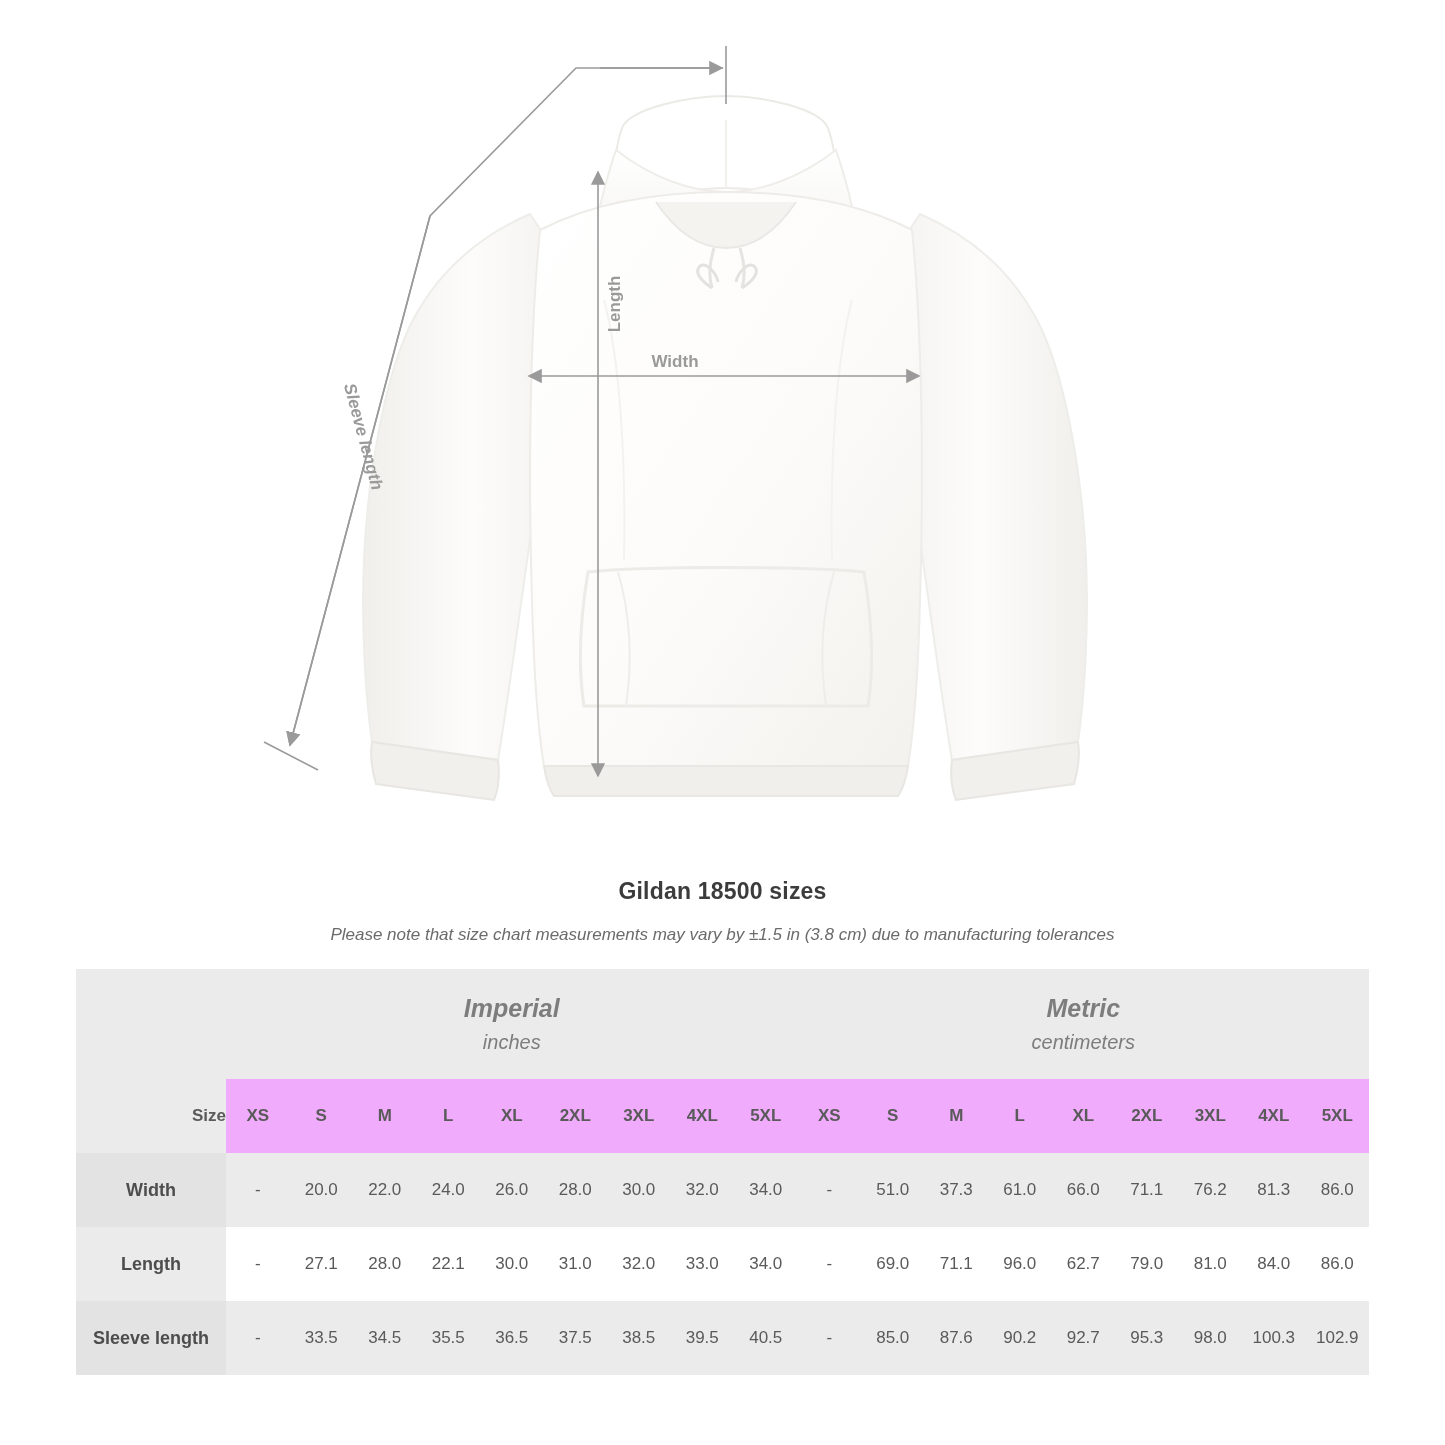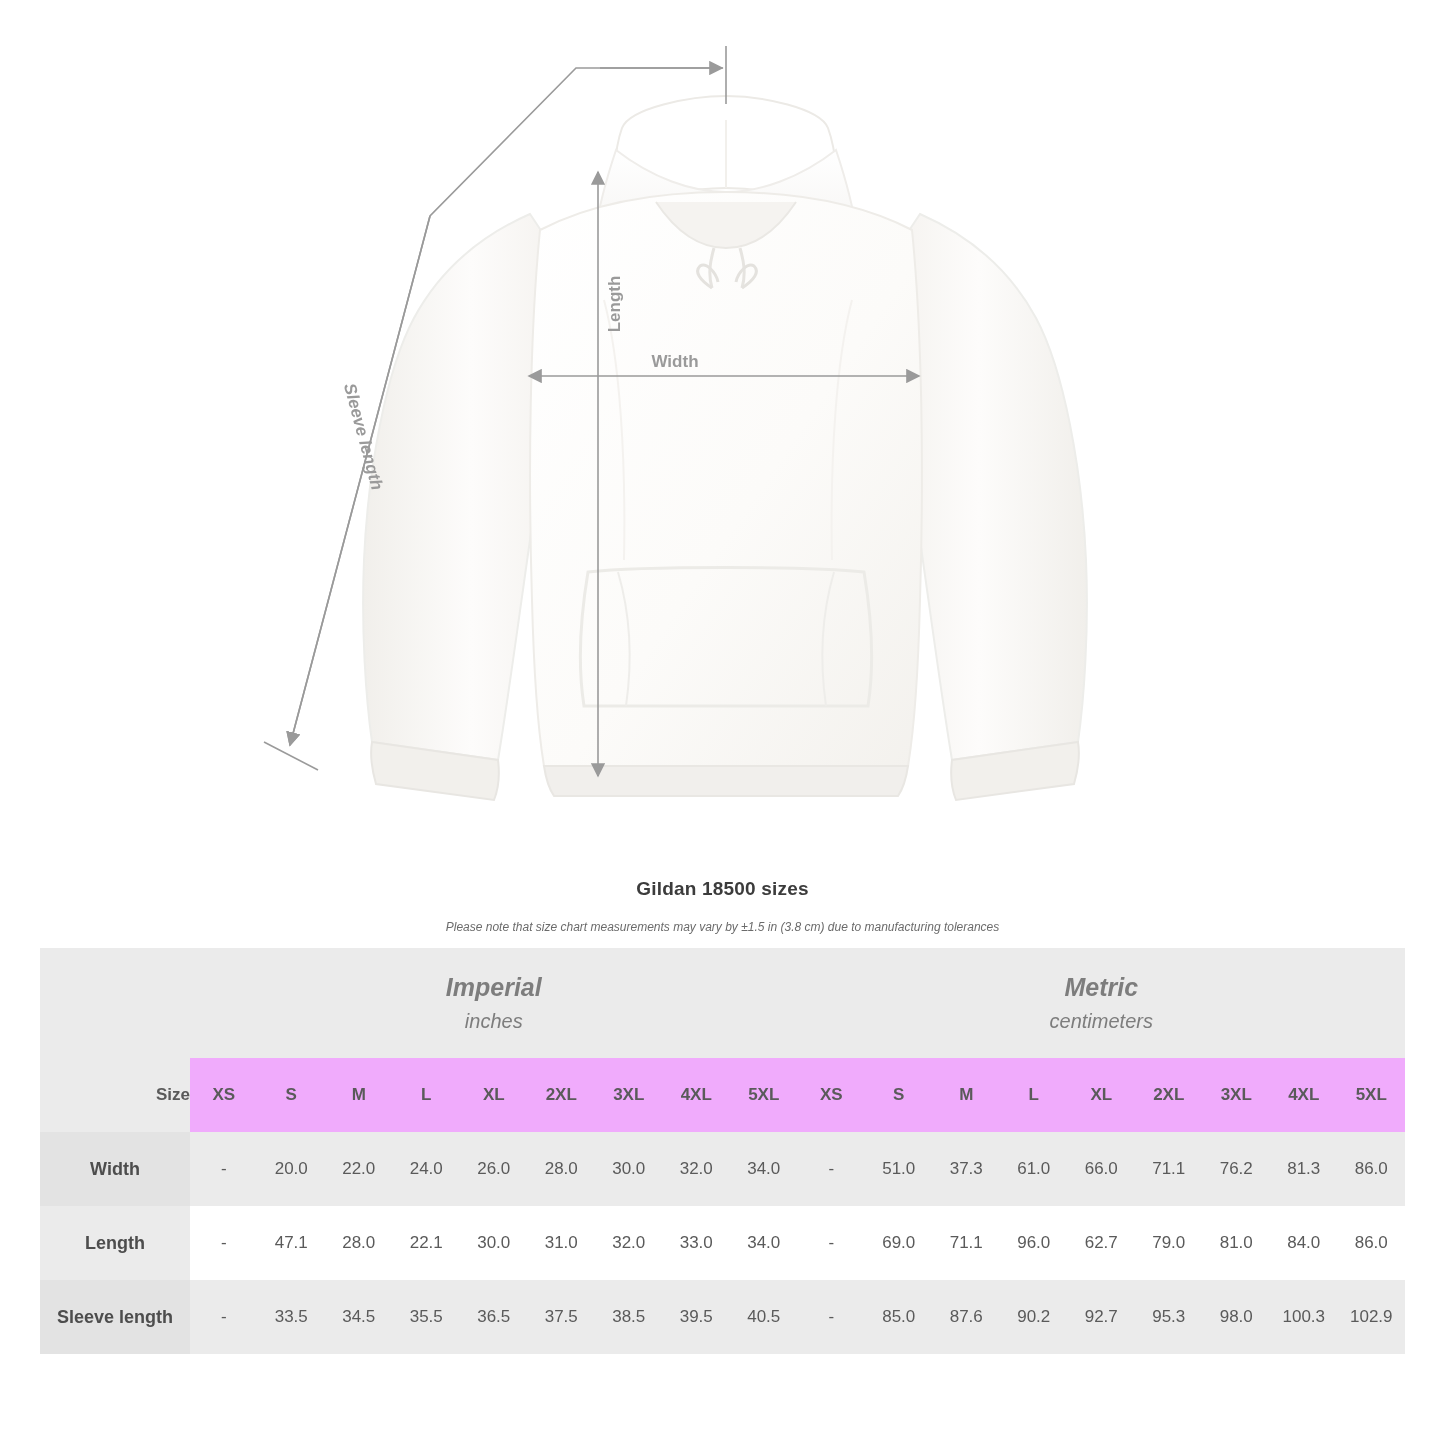--- a/index.html
+++ b/index.html
@@ -31,37 +31,37 @@
     top: 0;
     left: 0;
   }
 
   
   .title-block {
     text-align: center;
     margin-top: 18px;
   }
   .chart-title {
-    font-size: 19px;
+    font-size: 23px;
     font-weight: bold;
     color: #3c3c3c;
     letter-spacing: 0.2px;
     margin-top: 48px;
   }
   .chart-note {
-    font-size: 12px;
+    font-size: 17px;
     font-style: italic;
     color: #6b6b6b;
     margin-top: 20px;
   }
 
   
   .table-wrap {
-    margin-top: 14px;
-    padding: 0 40px;
+    margin-top: 24px;
+    padding: 0 76px;
     box-sizing: border-box;
   }
   table.size-table {
     width: 100%;
     border-collapse: collapse;
     table-layout: fixed;
   }
   table.size-table td, table.size-table th {
     text-align: center;
     font-size: 17px;
@@ -286,21 +286,21 @@
           <td>66.0</td>
           <td>71.1</td>
           <td>76.2</td>
           <td>81.3</td>
           <td>86.0</td>
         </tr>
 
         <tr class="data-row">
           <td class="label-cell">Length</td>
           <td>-</td>
-          <td>47.1</td>
+          <td>27.1</td>
           <td>28.0</td>
           <td>22.1</td>
           <td>30.0</td>
           <td>31.0</td>
           <td>32.0</td>
           <td>33.0</td>
           <td>34.0</td>
           <td>-</td>
           <td>69.0</td>
           <td>71.1</td>

